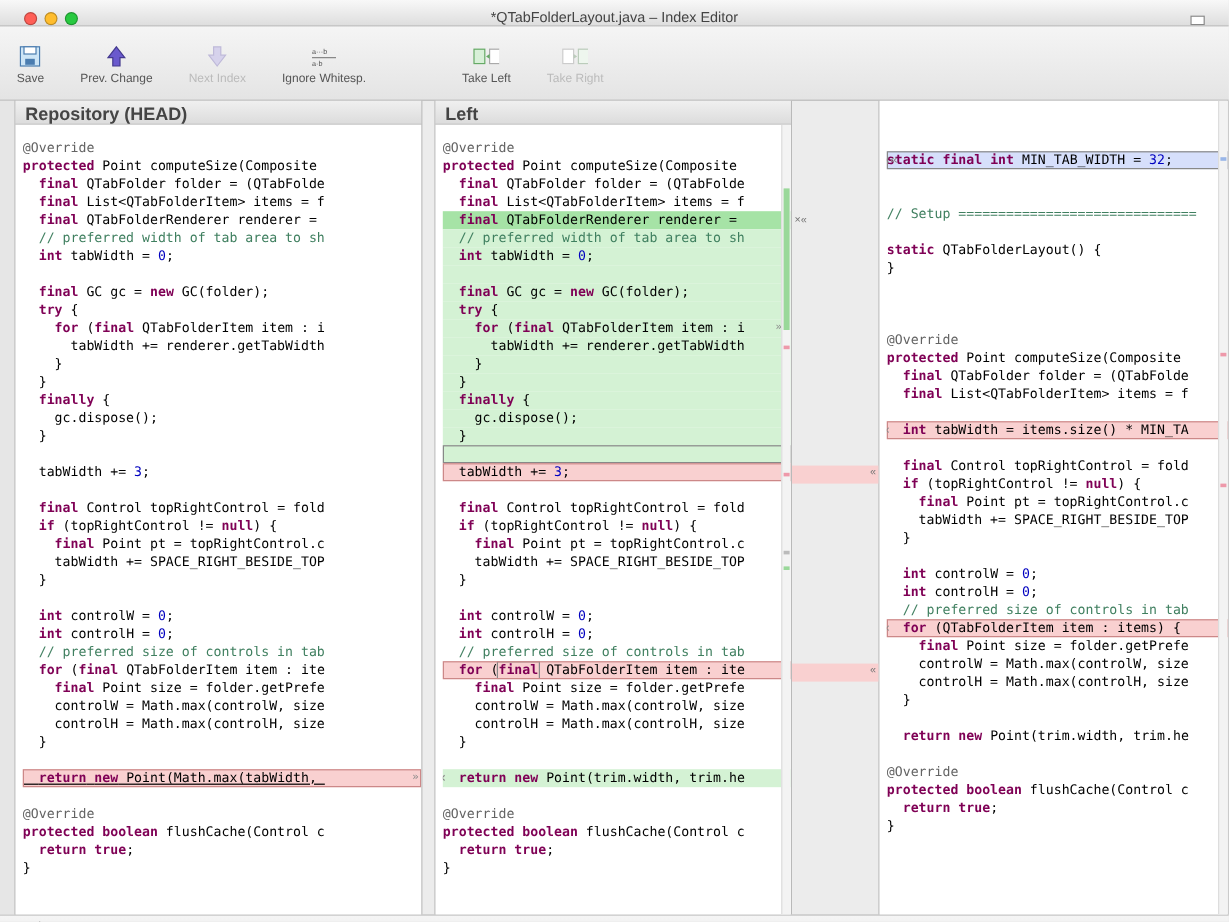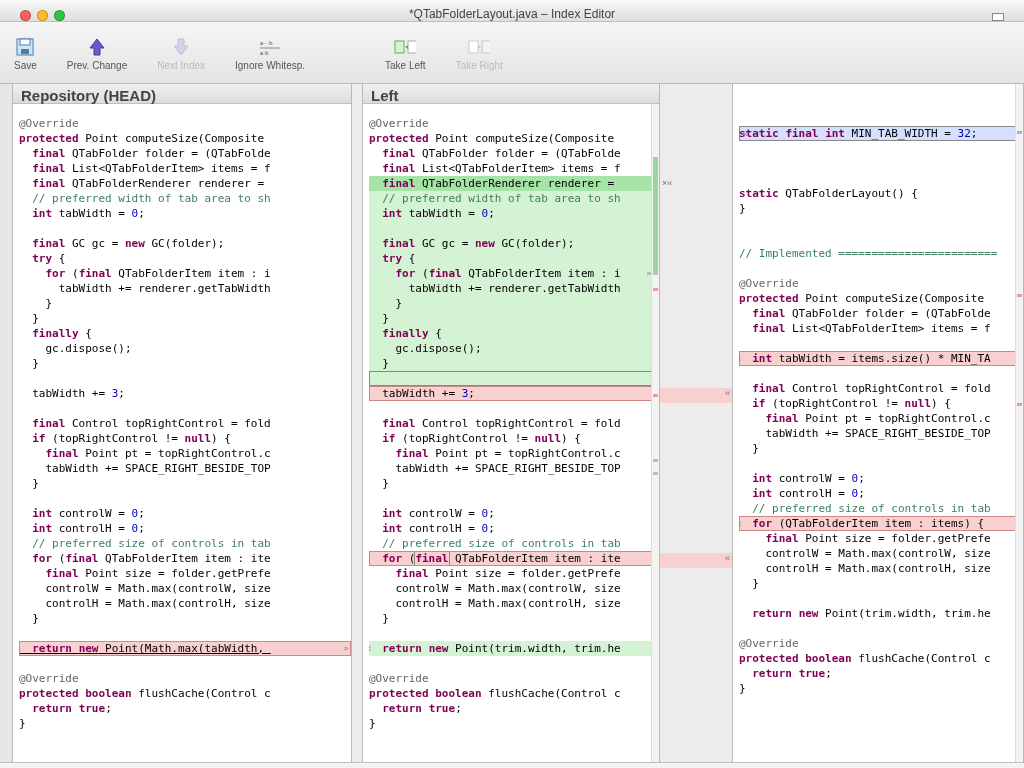--- a/index.html
+++ b/index.html
@@ -230,26 +230,26 @@
     <div class="glyph" style="top:469px;right:2px">«</div>
   </div>
   <div class="pane">
     <div class="code" id="code-work">
         <div class="inner">
           <div class="ln "></div>
           <div class="ln "></div>
           <div class="ln blue box" style="position: relative;"><span style="color:#888;position:absolute;left:-4px">×«</span><span class="kw">static</span> <span class="kw">final</span> <span class="kw">int</span> MIN_TAB_WIDTH = <span class="num">32</span>;</div>
           <div class="ln "></div>
           <div class="ln "></div>
+          <div class="ln "><span class="cm">// Setup ==============================</span></div>
           <div class="ln "></div>
           <div class="ln "><span class="kw">static</span> QTabFolderLayout() {</div>
           <div class="ln ">}</div>
           <div class="ln "></div>
           <div class="ln "></div>
-          <div class="ln "><span class="cm">// Implemented ========================</span></div>
           <div class="ln "></div>
           <div class="ln "><span class="an">@Override</span></div>
           <div class="ln "><span class="kw">protected</span> Point computeSize(Composite </div>
           <div class="ln ">  <span class="kw">final</span> QTabFolder folder = (QTabFolde</div>
           <div class="ln ">  <span class="kw">final</span> List&lt;QTabFolderItem&gt; items = f</div>
           <div class="ln "></div>
           <div class="ln red redbox" style="position: relative;"><span style="color:#888;position:absolute;left:-4px">«</span>  <span class="kw">int</span> tabWidth = items.size() * MIN_TA</div>
           <div class="ln "></div>
           <div class="ln ">  <span class="kw">final</span> Control topRightControl = fold</div>
           <div class="ln ">  <span class="kw">if</span> (topRightControl != <span class="kw">null</span>) {</div>

